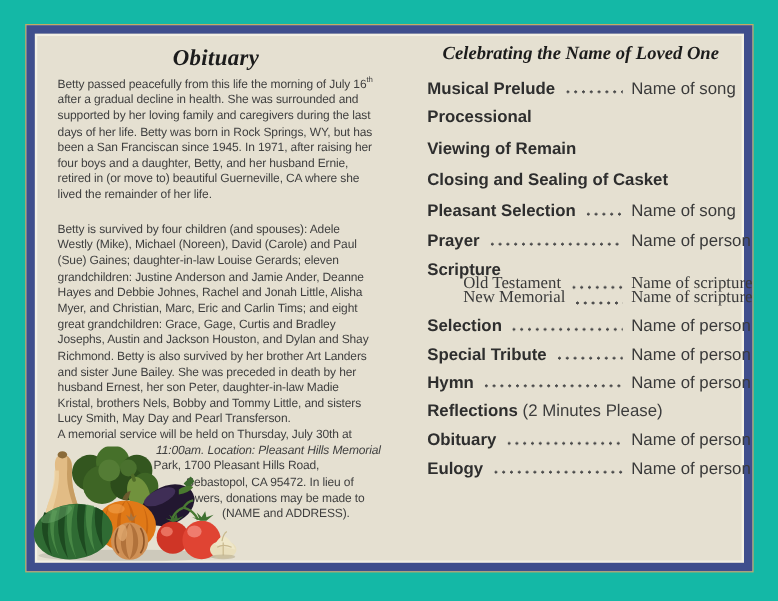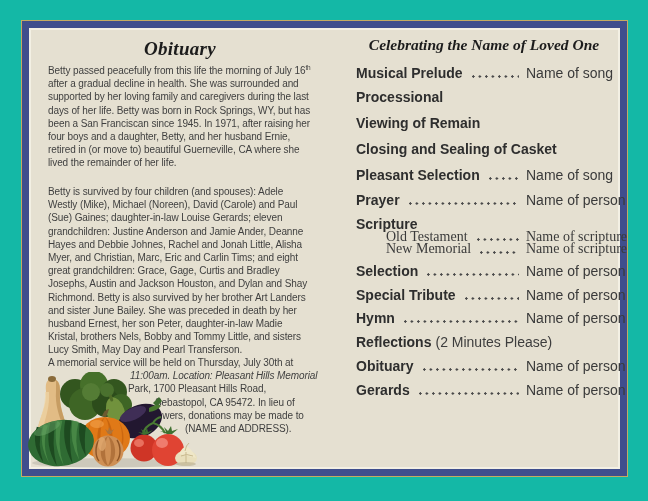--- a/index.html
+++ b/index.html
@@ -145,21 +145,21 @@
     <div class="row mb11">
       <span class="label">Reflections</span>
       <span class="suffix">(2 Minutes Please)</span>
     </div>
     <div class="row mb11">
       <span class="label">Obituary</span>
       <span class="leader"></span>
       <span class="value">Name of person</span>
     </div>
     <div class="row mb0">
-      <span class="label">Gerards</span>
+      <span class="label">Eulogy</span>
       <span class="leader"></span>
       <span class="value">Name of person</span>
     </div>
   </div>
 
   <svg class="veg" viewBox="0 0 172 96" aria-hidden="true">
 
     <ellipse cx="80" cy="91" rx="75" ry="5" fill="#000" opacity="0.10"></ellipse>
 
     <g>

